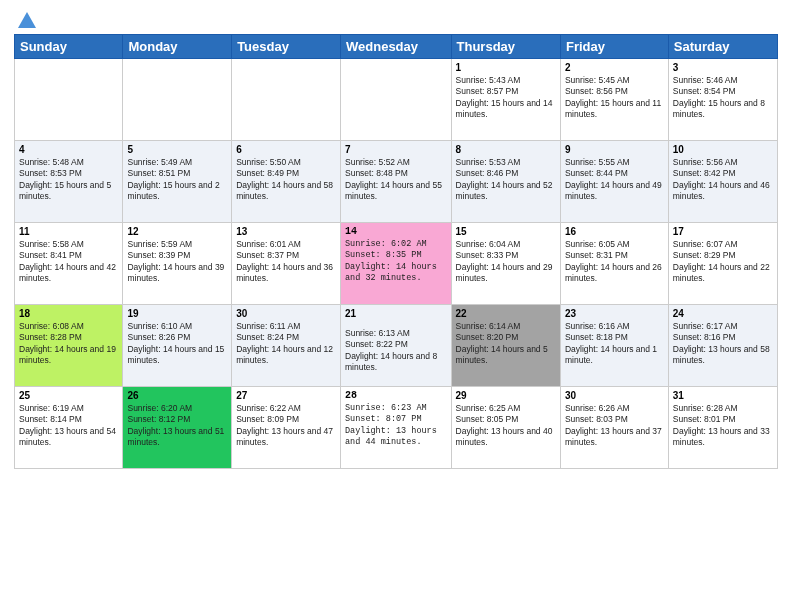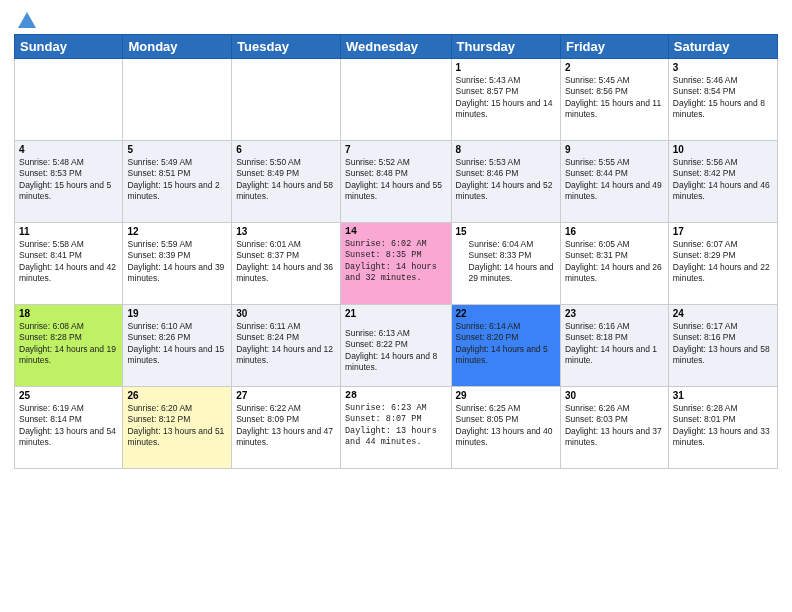--- a/index.html
+++ b/index.html
@@ -212,21 +212,21 @@
 Daylight: 14 hours and 36 minutes.</div>
           </td>
           <td style="background: #f9a8d4; font-family: Liberation Mono, monospace;">
             <div class="cell-date">14</div>
             <div class="cell-info" style="white-space: pre-line;">Sunrise: 6:02 AM
 Sunset: 8:35 PM
 Daylight: 14 hours and 32 minutes.</div>
           </td>
           <td style="background: rgb(255, 255, 255);">
             <div class="cell-date">15</div>
-            <div class="cell-info" style="white-space: pre-line; margin-left: 13px;">Sunrise: 6:04 AM
+            <div class="cell-info" style="white-space: pre-line;">Sunrise: 6:04 AM
 Sunset: 8:33 PM
 Daylight: 14 hours and 29 minutes.</div>
           </td>
           <td style="background: rgb(255, 255, 255);">
             <div class="cell-date">16</div>
             <div class="cell-info" style="white-space: pre-line;">Sunrise: 6:05 AM
 Sunset: 8:31 PM
 Daylight: 14 hours and 26 minutes.</div>
           </td>
           <td style="background: rgb(255, 255, 255);">
@@ -254,21 +254,21 @@
             <div class="cell-info" style="white-space: pre-line;">Sunrise: 6:11 AM
 Sunset: 8:24 PM
 Daylight: 14 hours and 12 minutes.</div>
           </td>
           <td style="background: rgb(238, 242, 248);">
             <div class="cell-date">21</div>
             <div class="cell-info" style="white-space: pre-line; margin-top: 9px;">Sunrise: 6:13 AM
 Sunset: 8:22 PM
 Daylight: 14 hours and 8 minutes.</div>
           </td>
-          <td style="background: #3b82f6;">
+          <td style="background: #a3a3a3;">
             <div class="cell-date">22</div>
             <div class="cell-info" style="white-space: pre-line;">Sunrise: 6:14 AM
 Sunset: 8:20 PM
 Daylight: 14 hours and 5 minutes.</div>
           </td>
           <td style="background: rgb(238, 242, 248);">
             <div class="cell-date">23</div>
             <div class="cell-info" style="white-space: pre-line;">Sunrise: 6:16 AM
 Sunset: 8:18 PM
 Daylight: 14 hours and 1 minute.</div>
@@ -280,21 +280,21 @@
 Daylight: 13 hours and 58 minutes.</div>
           </td>
         </tr>
         <tr>
           <td style="background: rgb(255, 255, 255);">
             <div class="cell-date">25</div>
             <div class="cell-info" style="white-space: pre-line;">Sunrise: 6:19 AM
 Sunset: 8:14 PM
 Daylight: 13 hours and 54 minutes.</div>
           </td>
-          <td style="background: #fef9c3;">
+          <td style="background: #22c55e;">
             <div class="cell-date">26</div>
             <div class="cell-info" style="white-space: pre-line;">Sunrise: 6:20 AM
 Sunset: 8:12 PM
 Daylight: 13 hours and 51 minutes.</div>
           </td>
           <td style="background: rgb(255, 255, 255);">
             <div class="cell-date">27</div>
             <div class="cell-info" style="white-space: pre-line;">Sunrise: 6:22 AM
 Sunset: 8:09 PM
 Daylight: 13 hours and 47 minutes.</div>

